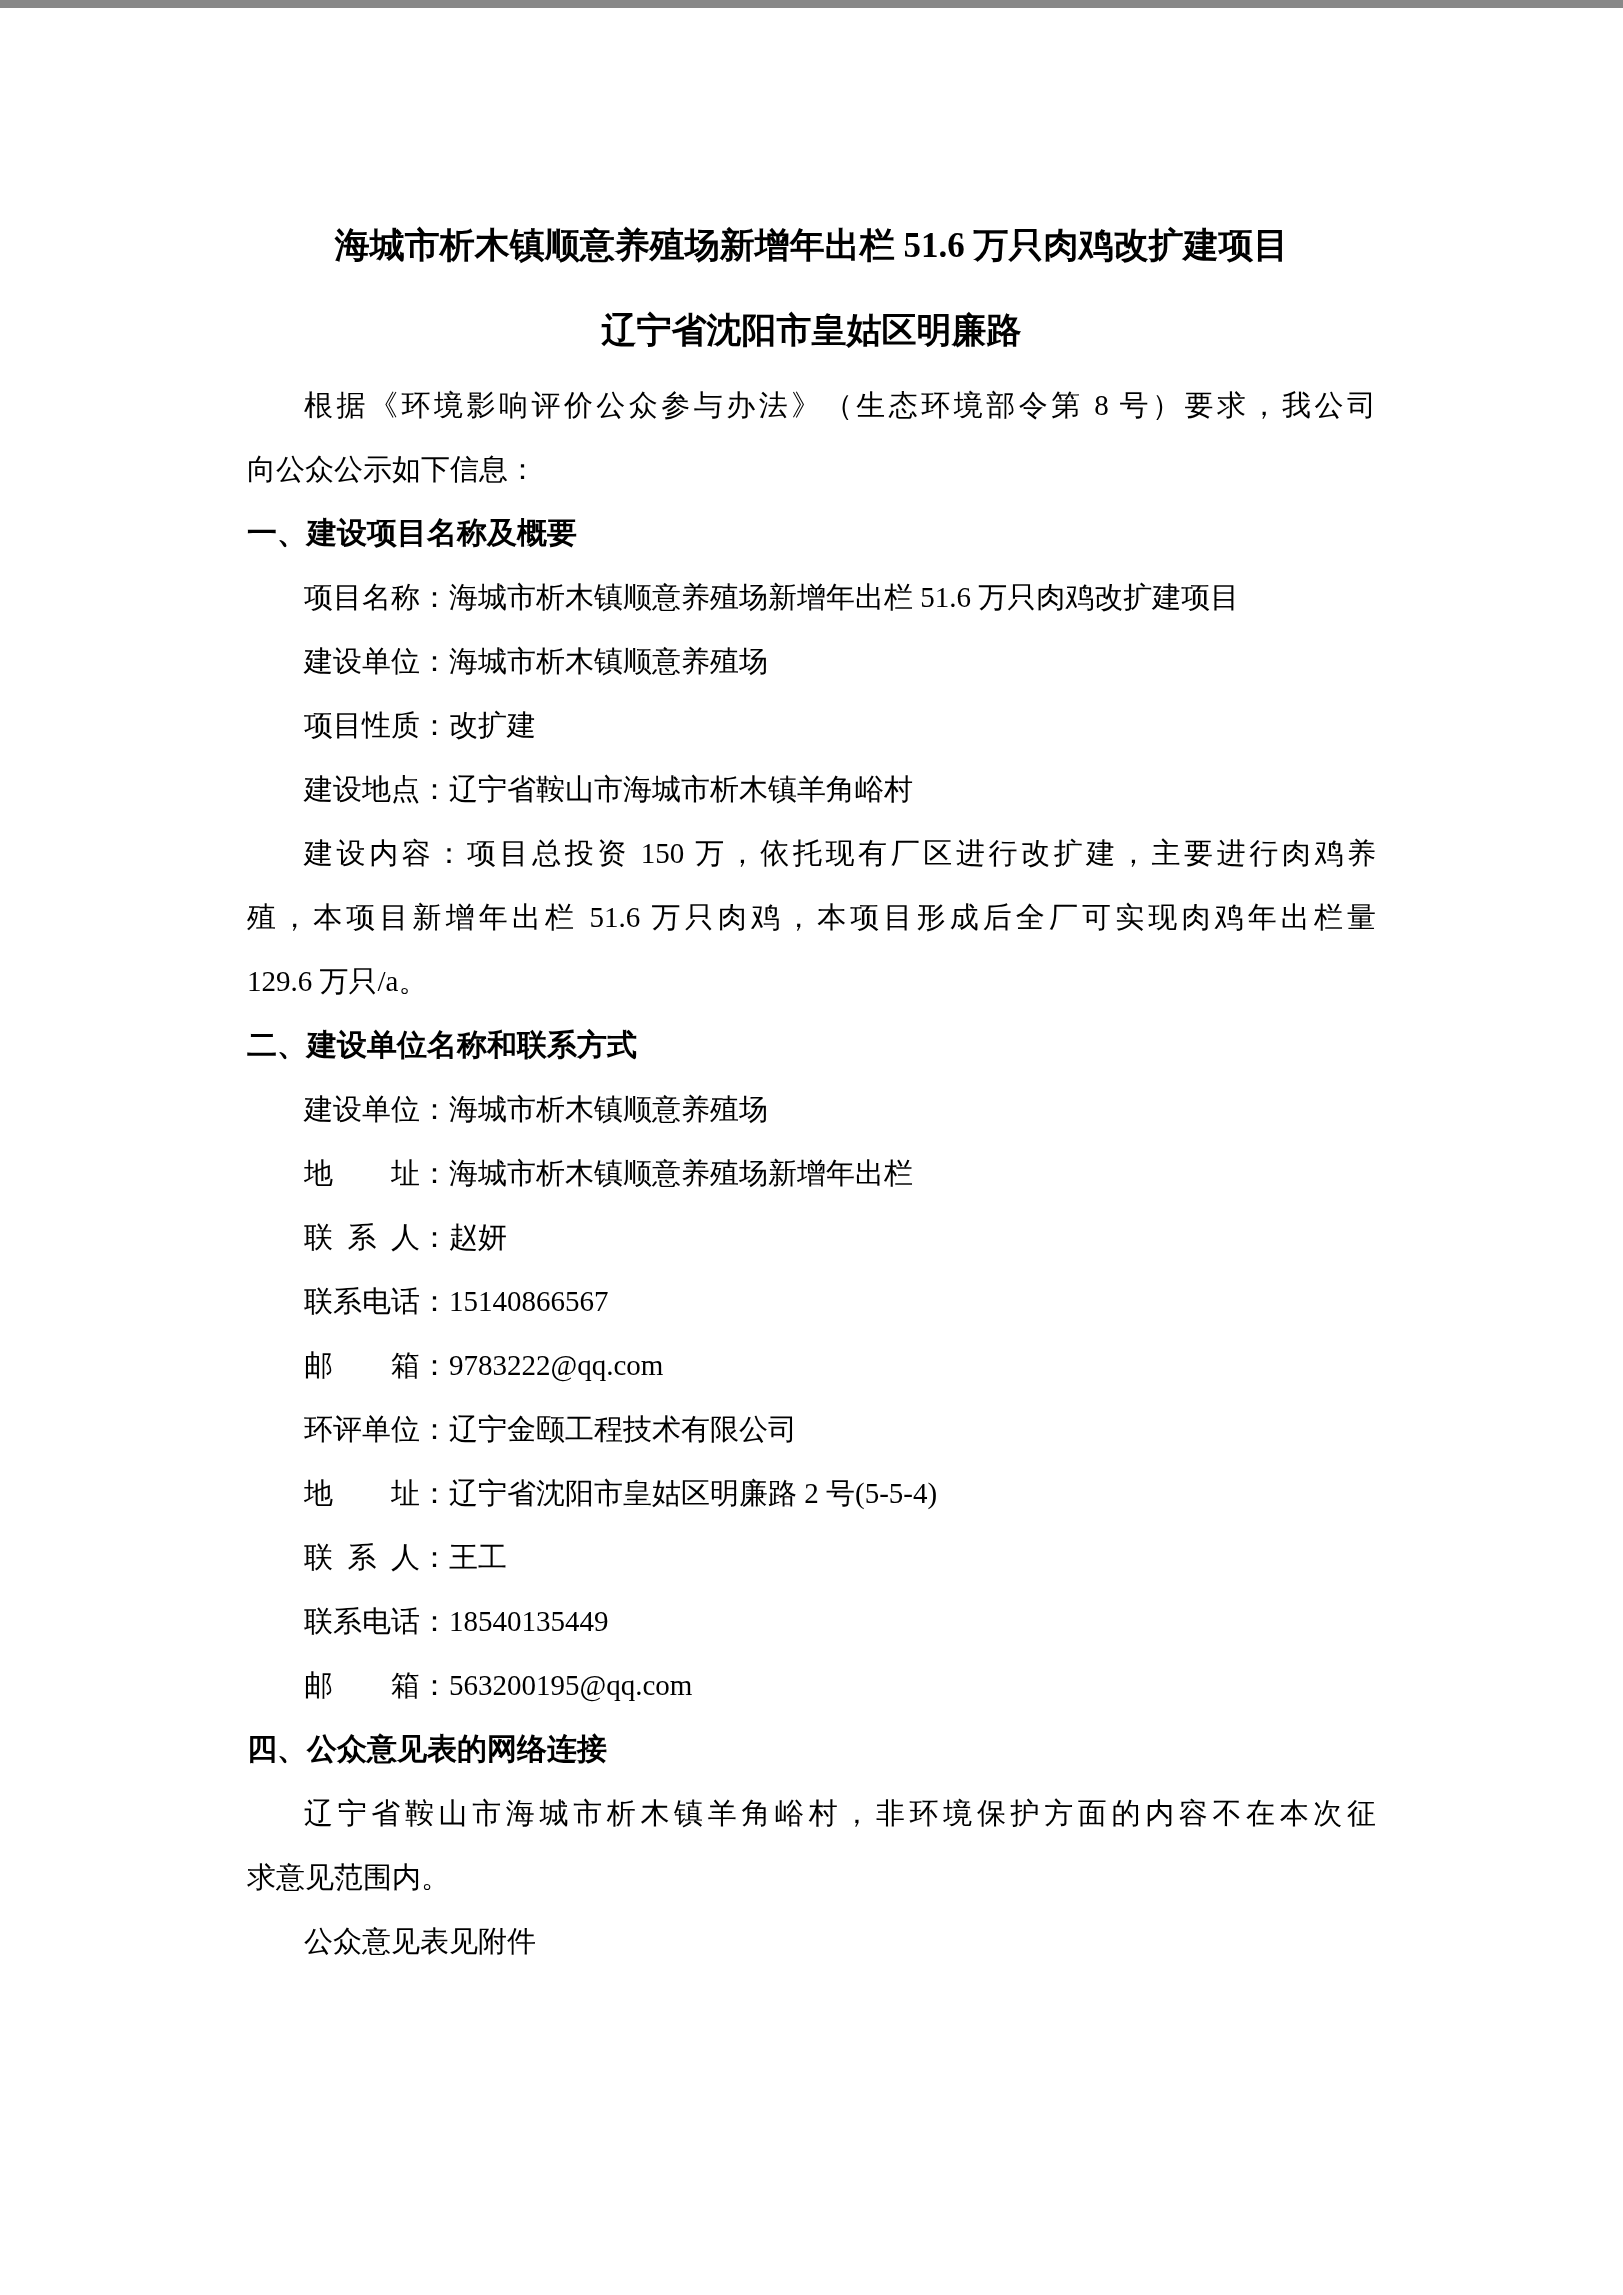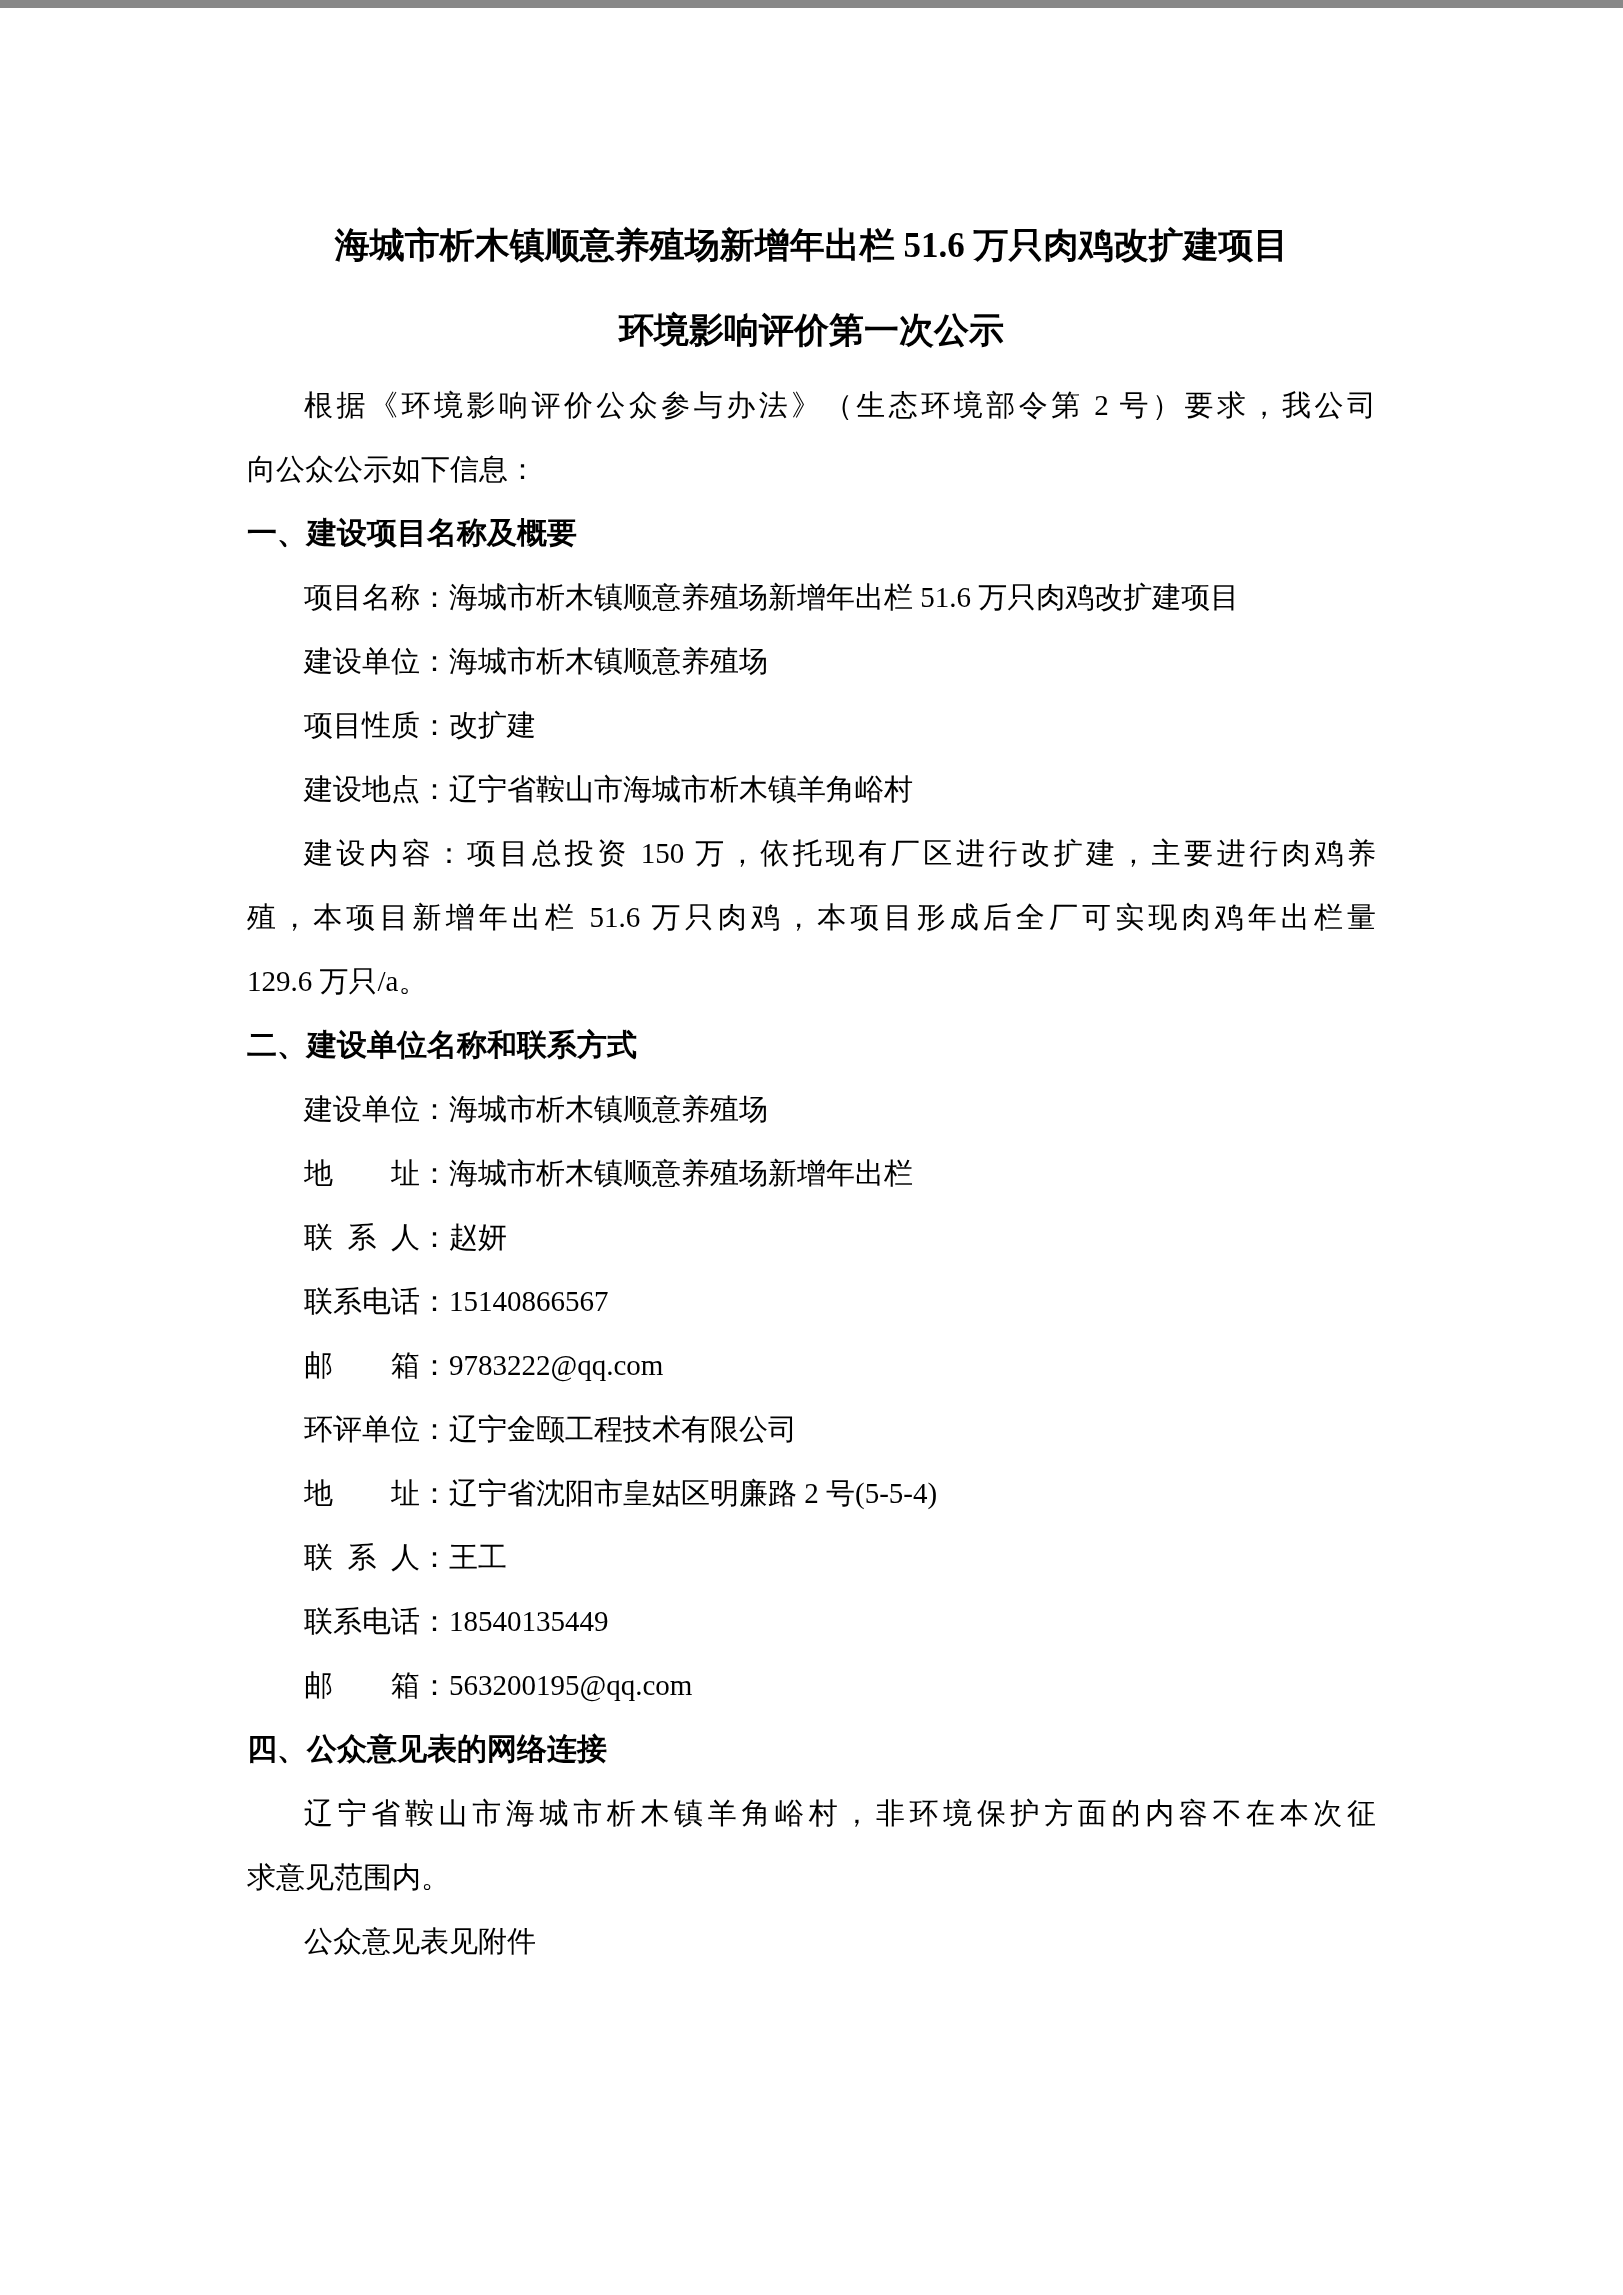--- a/index.html
+++ b/index.html
@@ -50,23 +50,23 @@
     text-align-last: justify;
     -moz-text-align-last: justify;
   }
 </style>
 </head>
 <body>
 
 <div class="page">
 
   <div class="title-line">海城市析木镇顺意养殖场新增年出栏 51.6 万只肉鸡改扩建项目</div>
-  <div class="title-line">环境影响评价第一次公示</div>
+  <div class="title-line">辽宁省沈阳市皇姑区明廉路</div>
 
-  <div class="line indent fill">根据《环境影响评价公众参与办法》（生态环境部令第 2 号）要求，我公司</div>
+  <div class="line indent fill">根据《环境影响评价公众参与办法》（生态环境部令第 8 号）要求，我公司</div>
   <div class="line">向公众公示如下信息：</div>
 
   <div class="line heading">一、建设项目名称及概要</div>
   <div class="line indent">项目名称：海城市析木镇顺意养殖场新增年出栏 51.6 万只肉鸡改扩建项目</div>
   <div class="line indent">建设单位：海城市析木镇顺意养殖场</div>
   <div class="line indent">项目性质：改扩建</div>
   <div class="line indent">建设地点：辽宁省鞍山市海城市析木镇羊角峪村</div>
   <div class="line indent fill">建设内容：项目总投资 150 万，依托现有厂区进行改扩建，主要进行肉鸡养</div>
   <div class="line fill">殖，本项目新增年出栏 51.6 万只肉鸡，本项目形成后全厂可实现肉鸡年出栏量</div>
   <div class="line">129.6 万只/a。</div>

